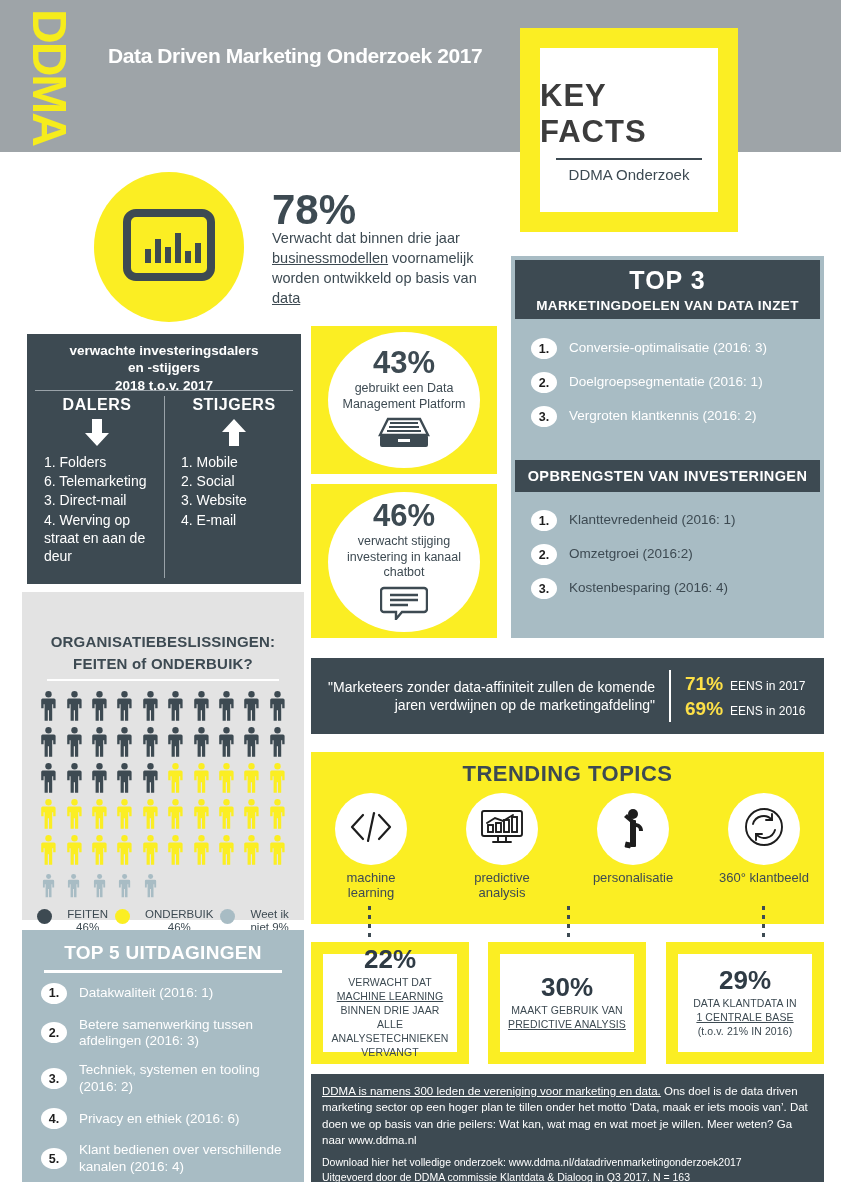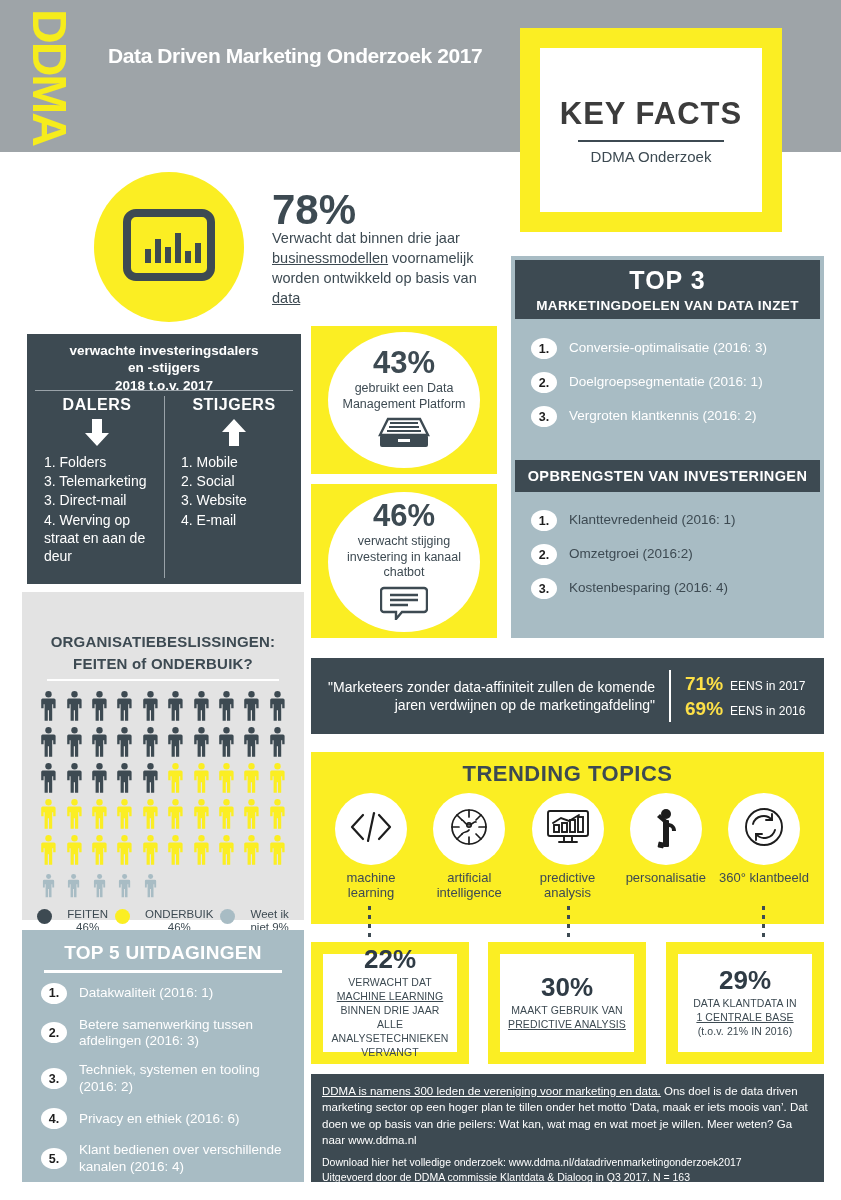--- a/index.html
+++ b/index.html
@@ -9,21 +9,21 @@
   
   .header{position:absolute;left:0;top:0;width:841px;height:152px;background:#9ea4a8;}
   .logo-wrap{position:absolute;left:18px;top:12px;width:62px;height:130px;}
   .logo-letters{position:absolute;left:-34px;top:34px;width:130px;height:62px;
     transform:rotate(90deg);display:flex;align-items:center;justify-content:center;
     font-size:48px;font-weight:bold;letter-spacing:-2px;color:#f6ec1c;
     font-family:"Liberation Sans",sans-serif;line-height:1;}
   .head-title{position:absolute;left:108px;top:42px;width:400px;color:#ffffff;
     font-size:21px;font-weight:bold;line-height:1.30;letter-spacing:-0.4px;}
 
-  .kf-outer{position:absolute;left:520px;top:28px;width:262px;height:204px;background:#fbee23;}
+  .kf-outer{position:absolute;left:520px;top:28px;width:218px;height:204px;background:#fbee23;}
   .kf-inner{position:absolute;left:20px;top:20px;right:20px;bottom:20px;background:#ffffff;
     display:flex;flex-direction:column;align-items:center;justify-content:center;}
   .kf-title{font-size:31px;font-weight:bold;color:#3c3c3c;letter-spacing:1px;}
   .kf-rule{width:146px;height:2px;background:#3d4a52;margin:8px 0 6px 0;}
   .kf-sub{font-size:15px;font-weight:normal;color:#3d4a52;}
 
   
   .circle78{position:absolute;left:94px;top:172px;width:150px;height:150px;border-radius:50%;
     background:#fbee23;display:flex;align-items:center;justify-content:center;}
   .stat78-num{position:absolute;left:272px;top:186px;font-size:42px;font-weight:bold;color:#3d4a52;}
@@ -169,21 +169,21 @@
 
     <div class="ds-col left">
       <h4>DALERS</h4>
       <div class="arrow">
         <svg width="34" height="28" viewBox="0 0 34 28">
             <path d="M12 0h10v14h7L17 27 5 14h7z" fill="#ffffff"></path>
           </svg>
       </div>
       <ul class="ds-list">
         <li>1. Folders</li>
-        <li>3. Telemarketing</li>
+        <li>6. Telemarketing</li>
         <li>3. Direct-mail</li>
         <li>4. Werving op straat en aan de deur</li>
       </ul>
     </div>
 
     <div class="ds-col right">
       <h4>STIJGERS</h4>
       <div class="arrow">
         <svg width="34" height="28" viewBox="0 0 34 28">
             <path d="M12 27h10V13h7L17 0 5 13h7z" fill="#ffffff"></path>
@@ -645,32 +645,20 @@
             <span>
           <svg width="44" height="34" viewBox="0 0 44 34" fill="none" stroke="#1d1d1d" stroke-width="2.2" stroke-linecap="round" stroke-linejoin="round">
             <path d="M14 5 3 17l11 12"></path>
                 <path d="M30 5l11 12-11 12"></path>
                 <path d="M25 3 19 31"></path>
           </svg></span>
           </div>
         <div class="t-lbl">machine learning</div>
       </div>
 
-      <div class="t-item">
-        <div class="t-circ">
-            <span>
-          <svg width="40" height="40" viewBox="0 0 40 40" fill="none" stroke="#1d1d1d" stroke-width="1.7" stroke-linecap="round">
-            <circle cx="20" cy="20" r="17"></circle>
-            <path d="M20 3v7M20 30v7M3 20h7M30 20h7M8 8l5 5M32 8l-5 5M8 32l5-5M32 32l-5-5"></path>
-            <path d="M13 13c3 1 3 5 7 5s4-4 7-3M13 27c2-3 5-1 7-4"></path>
-            <circle cx="20" cy="18" r="2.2"></circle>
-          </svg></span>
-          </div>
-        <div class="t-lbl">artificial intelligence</div>
-      </div>
 
       <div class="t-item">
         <div class="t-circ">
             <span>
           <svg width="46" height="38" viewBox="0 0 46 38" fill="none" stroke="#1d1d1d" stroke-width="1.9" stroke-linecap="round">
             <rect x="3" y="3" width="40" height="25" rx="2"></rect>
             <path d="M19 28v5M27 28v5M14 34h18"></path>
             <rect x="9" y="17" width="5" height="7"></rect>
                 <rect x="17" y="15" width="5" height="9"></rect>
             <rect x="25" y="12" width="5" height="12"></rect>

